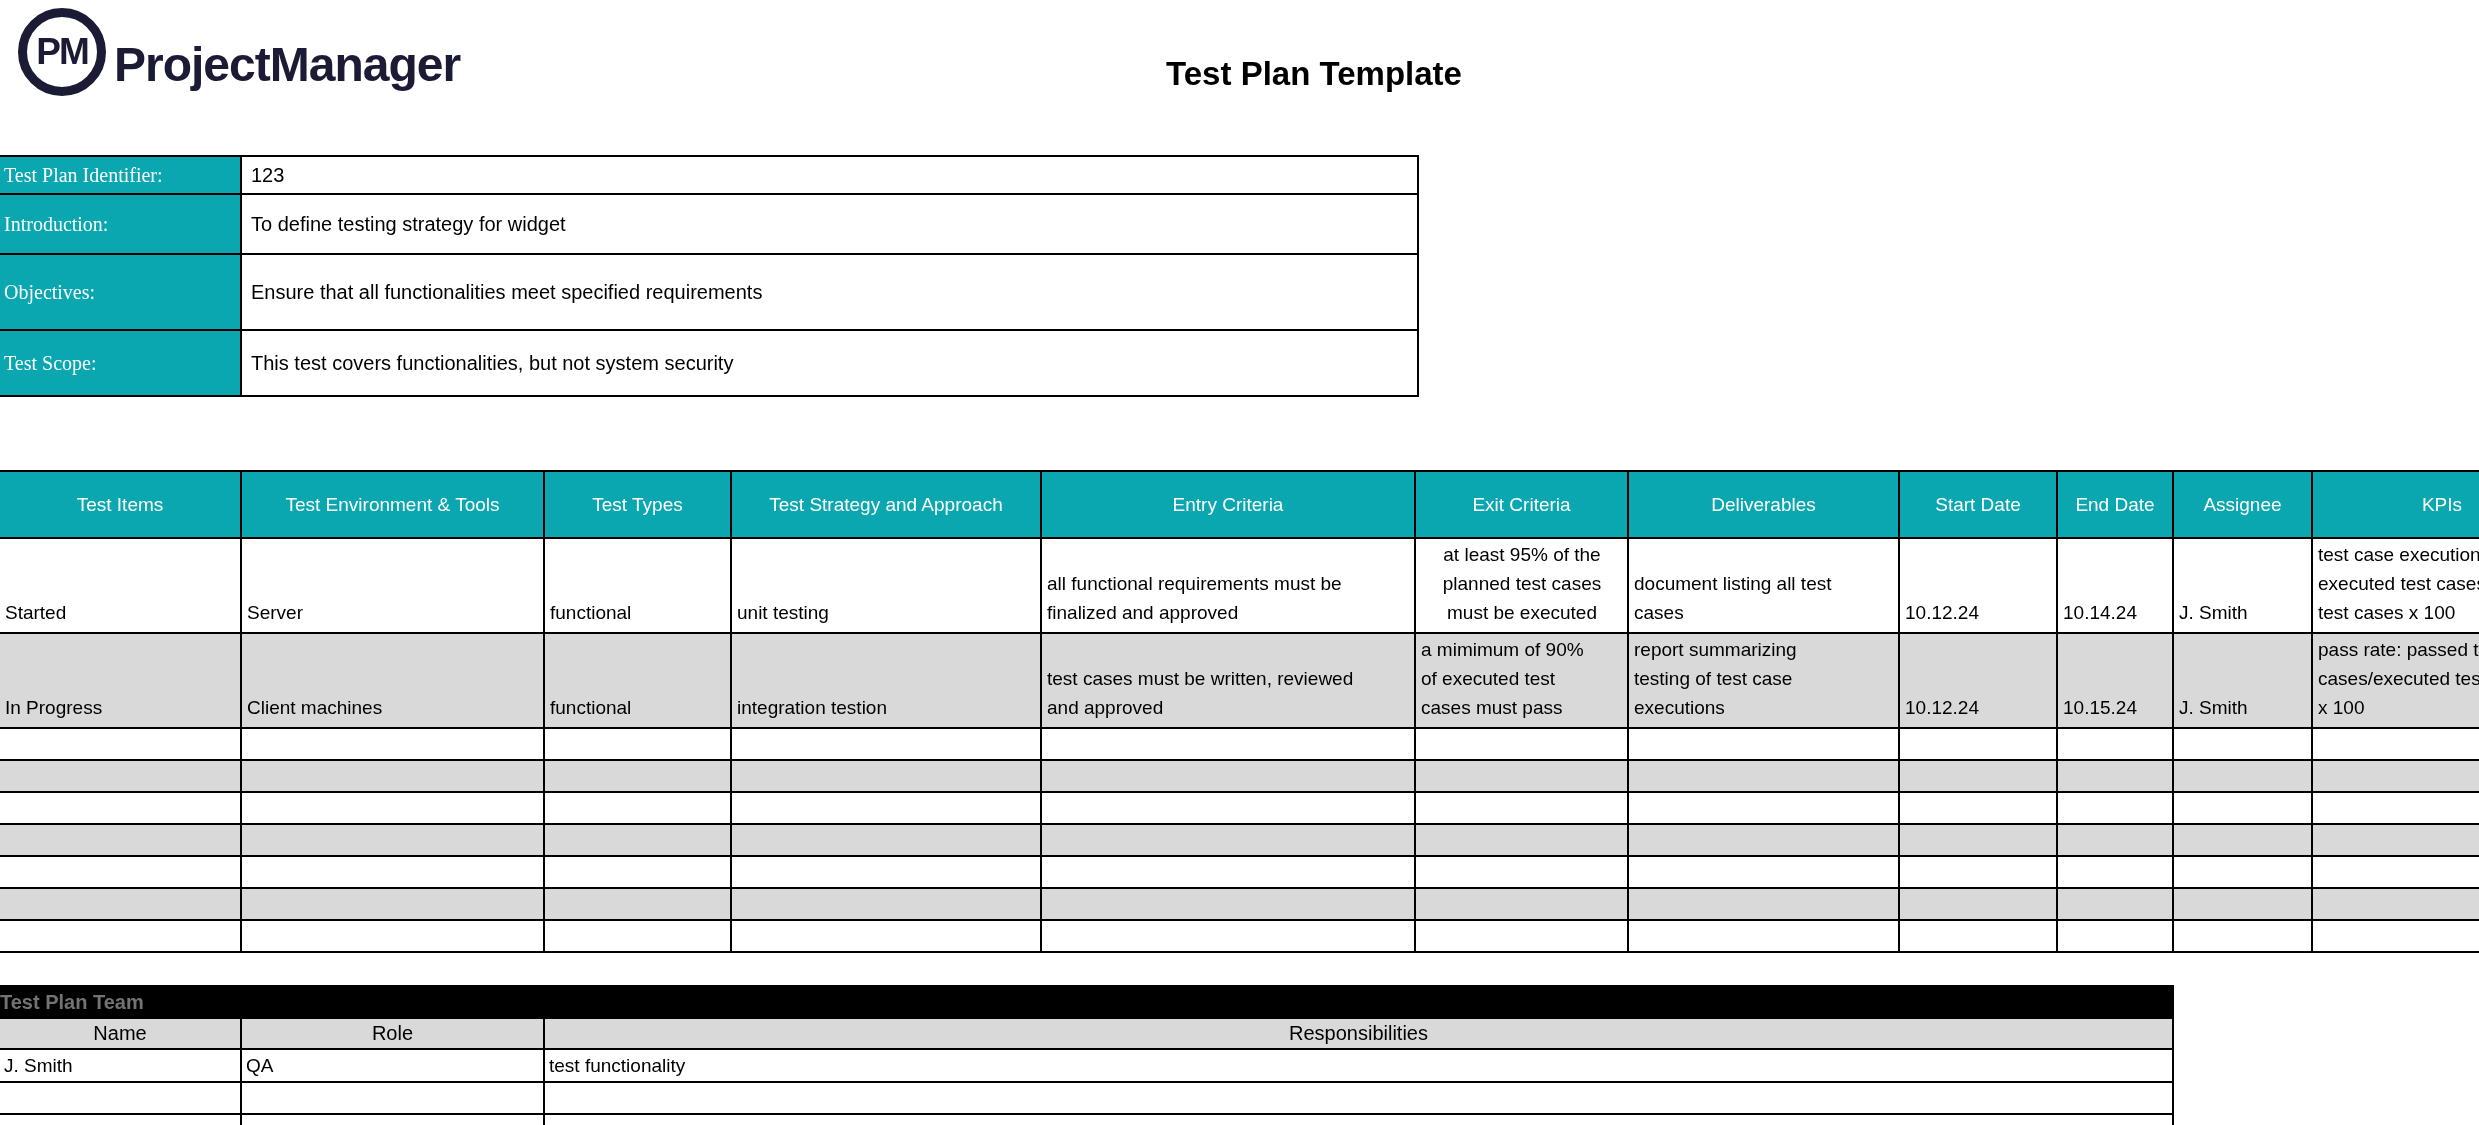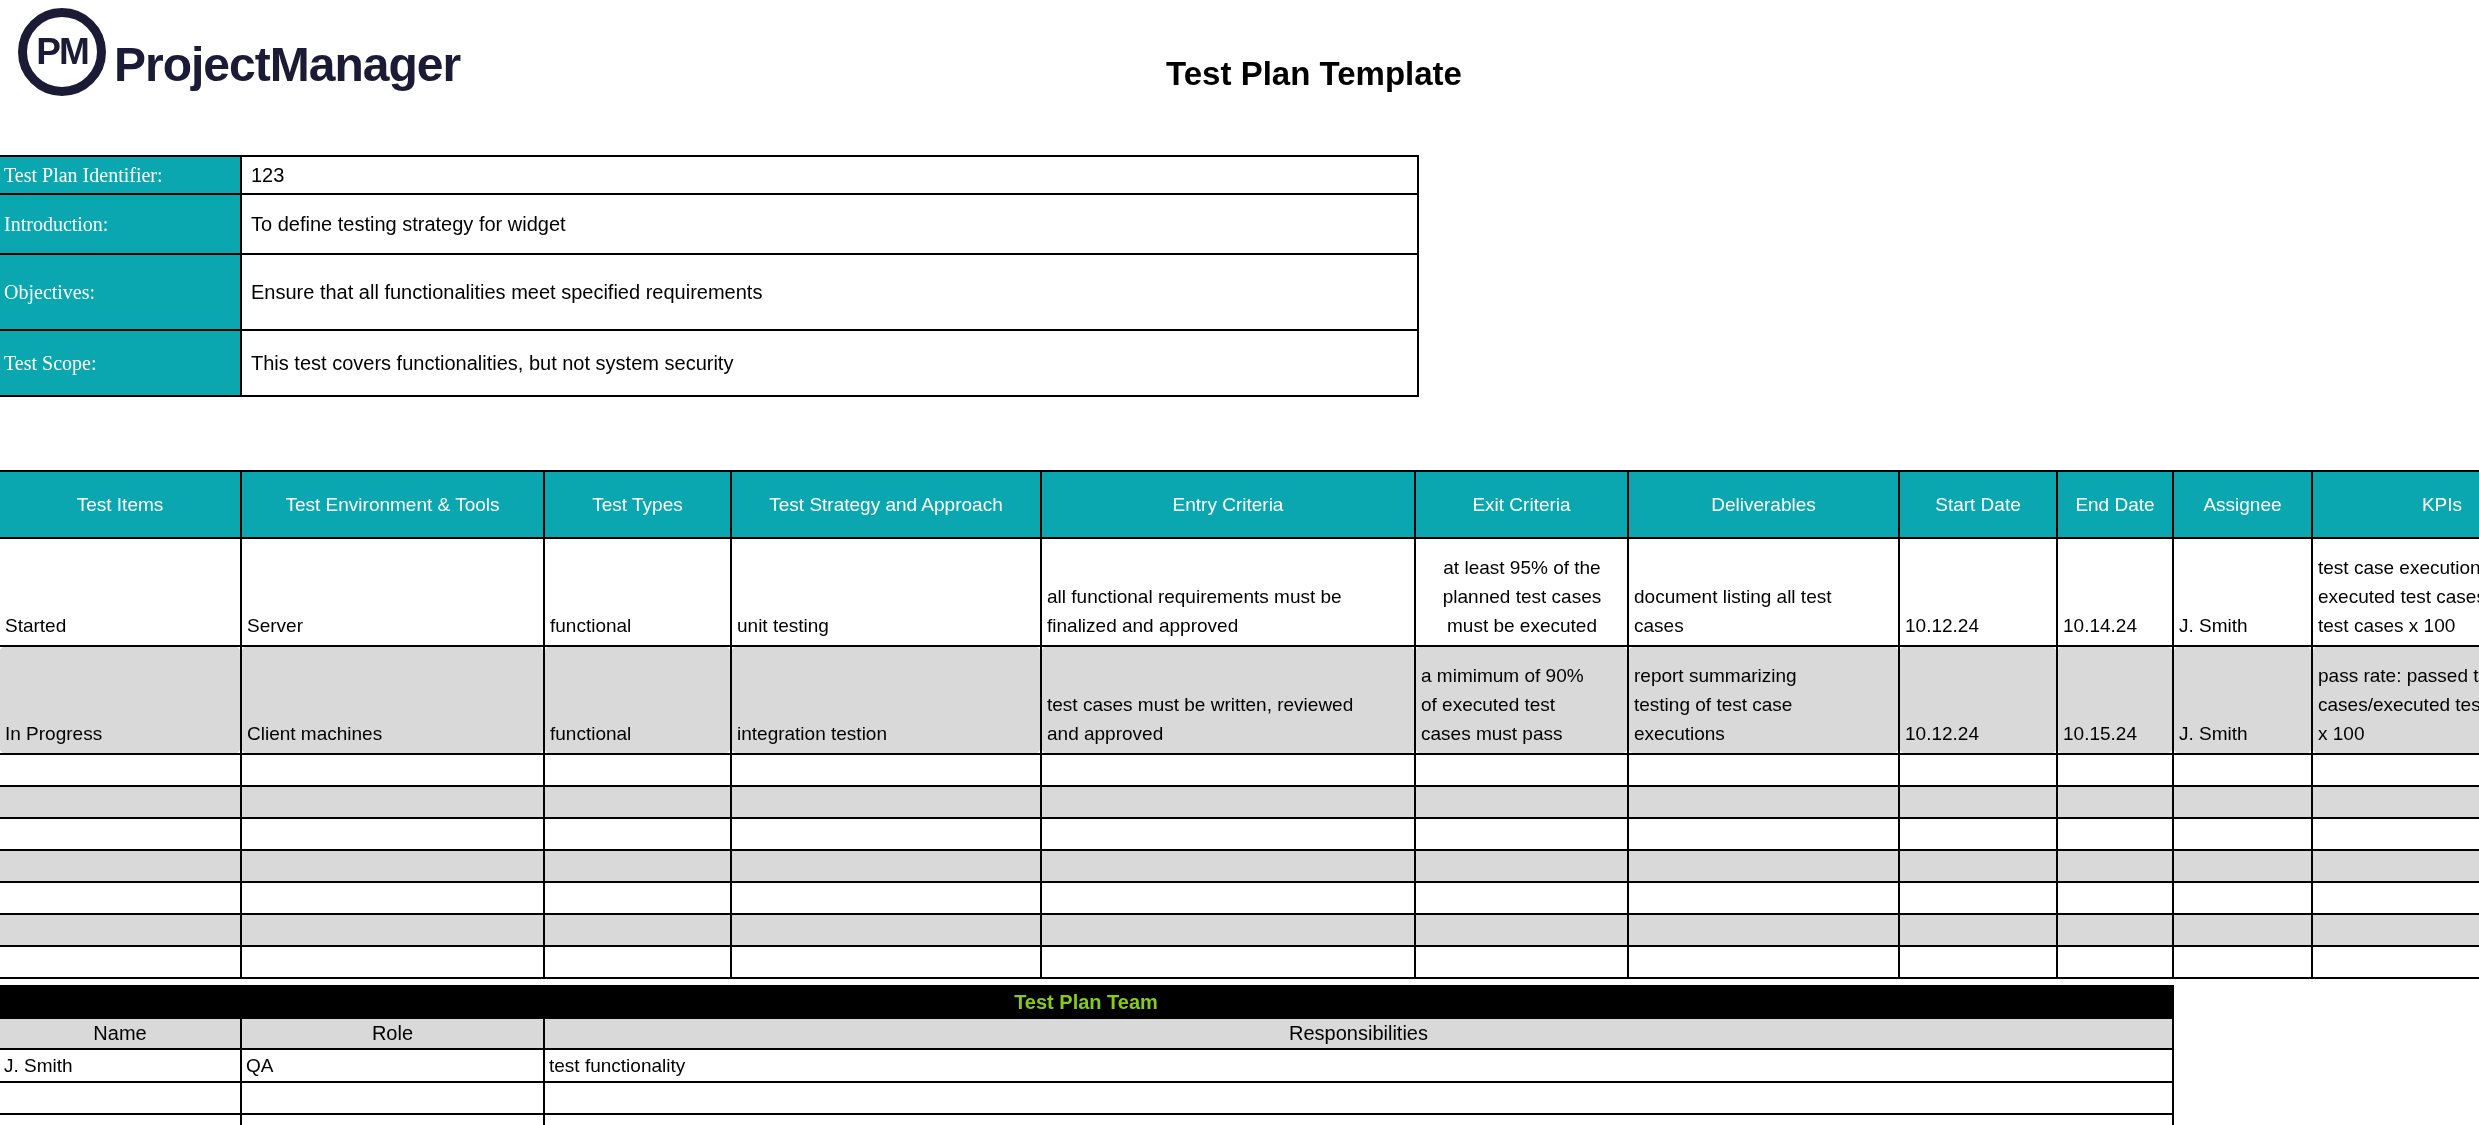--- a/index.html
+++ b/index.html
@@ -42,31 +42,31 @@
   #info-table tr.ir4 td { height:35px; }
   #info-table td.updated { font-weight:700; text-align:center; padding-left:410px; }
   
   #main-table { position:absolute; left:-2px; top:470px; width:2573px; }
   #main-table td.head {
     background:#0AA7B0; color:#fff; font-size:19px; text-align:center;
     vertical-align:middle; height:67px; padding:0 4px;
   }
   #main-table td.cell {
     font-size:19px; line-height:29px; vertical-align:bottom; text-align:left;
-    padding:0 4px 5px 5px; white-space:pre-line; height:108px;border-radius:8px;
+    padding:0 4px 5px 5px; white-space:pre-line; height:95px;
   }
   #main-table td.center { text-align:center; }
   #main-table tr.r-gray td { background:#D9D9D9; }
   #main-table tr.r-white td { background:#ffffff; }
   #main-table tr.empty-row td { height:32px; }
   
   #team-table { position:absolute; left:-2px; top:985px; width:2174px; }
   #team-table td.bar {
-    background:#000; color:#84cc16; height:32px; font-size:20px; font-weight:600;
-    text-align:center; vertical-align:middle;
+    background:#000; color:#737373; height:32px; font-size:20px; font-weight:600;
+    text-align:left; vertical-align:middle;
   }
   #team-table td.thead {
     background:#D9D9D9; height:31px; font-size:20px; text-align:center; vertical-align:middle;
   }
   #team-table td.tcell {
     background:#fff; height:33px; font-size:19px; text-align:left;
     vertical-align:middle; padding-left:4px;
   }
   #team-table tr.team-empty td { background:#fff; height:32px; }
   #team-table tr.team-empty-partial td { background:#fff; height:45px; }

